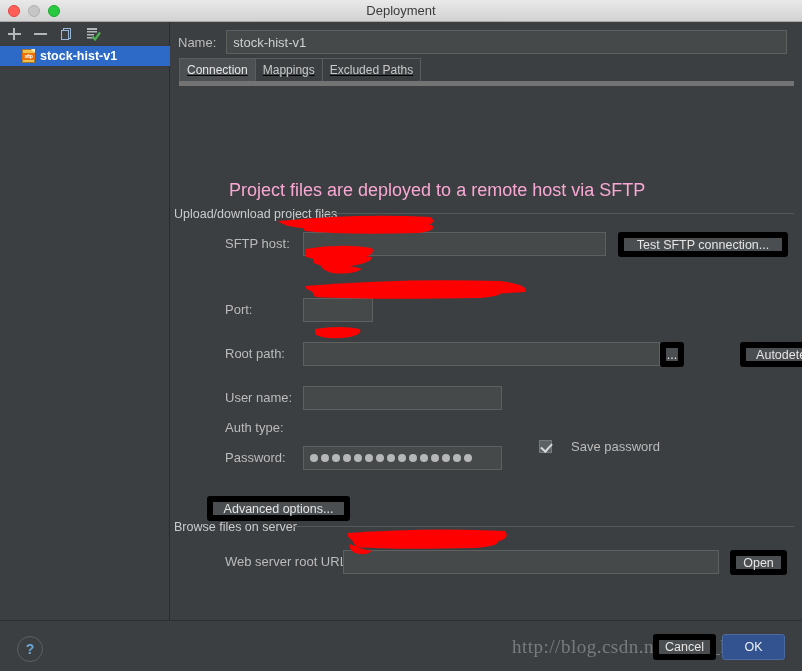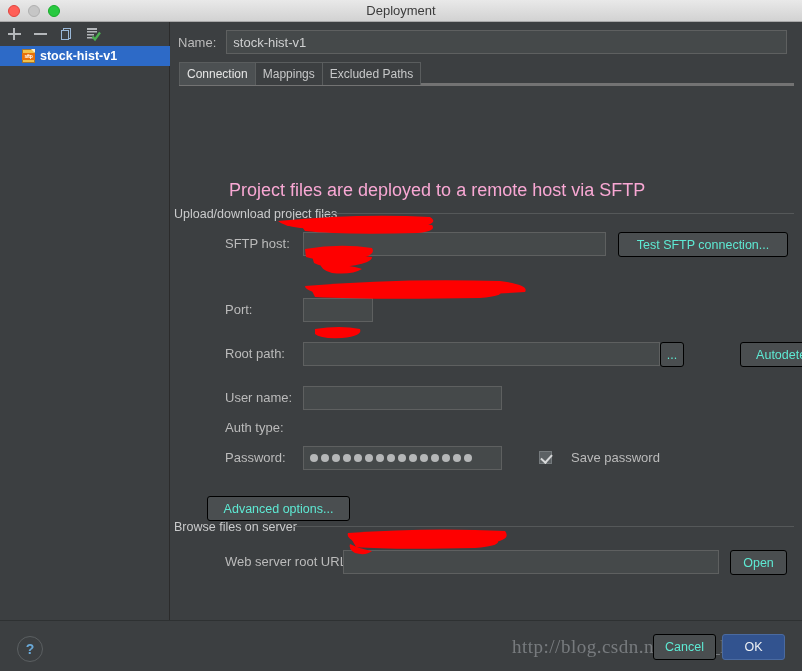--- a/index.html
+++ b/index.html
@@ -92,22 +92,23 @@
   .lbl { font-size: 13px; color: #bbbbbb; }
   .txtfield {
     background: #45494a; border: 1px solid #5e6060; color: #cfd0d1;
     font-size: 13px; padding: 2px 6px; height: 24px; line-height: 20px;
   }
   #name-input { width: 561px; margin-left: 10px; }
 
   
   .tabs {
     position: absolute; left: 8px; top: 40px; width: 615px; height: 24px;
-    display: flex; align-items: flex-start;
-    border-bottom: 3px solid #737373;
+    display: flex; align-items: flex-end;
+    border-bottom: 5px solid #737373;
+    text-decoration: underline;
   }
   .tab {
     font-size: 12px; color: #c8c9ca; padding: 4px 7px 4px 7px;
     border: 1px solid #5a5d5e; border-bottom: none; height: 23px;
     line-height: 15px; background: #3c3f41; margin-right: -1px;
   }
   .tab.active { background: #4c5052; color: #e6e6e6; }
 
   
   .content { position: absolute; left: 0; top: 66px; width: 631px; height: 532px; }
@@ -138,22 +139,22 @@
   }
 
   .hintline { font-size: 18px; color: #f9a8d4; }
 
   .grouplabel { font-size: 12.5px; color: #cacbcc; }
   .grouprule {
     position: absolute; height: 1px; background: #555859;
   }
 
   .btn {
-    background: #4a4e50; border: 1px solid #000000; border-radius: 3px;
-    color: #5eead4; font-size: 12.5px; height: 25px; padding: 0 10px;
+    background: #4a4e50; border: 6px solid #000000; border-radius: 3px;
+    color: #e5e5e5; font-size: 12.5px; height: 25px; padding: 0 10px;
     display: inline-flex; align-items: center; justify-content: center;
     cursor: default;
   }
 
   .dots-pass { display: flex; align-items: center; gap: 3px; padding-left: 6px; }
   .pdot { width: 8px; height: 8px; border-radius: 50%; background: #b5b7b8; }
 
   
   .bottombar {
     position: absolute; left: 0; top: 620px; width: 802px; height: 51px;
@@ -276,21 +277,21 @@
             <span class="pdot"></span>
             <span class="pdot"></span>
             <span class="pdot"></span>
             <span class="pdot"></span>
             <span class="pdot"></span>
             <span class="pdot"></span>
             <span class="pdot"></span>
             <span class="pdot"></span>
           </div>
       </div>
-      <div class="chk-row" style="left:368px; top:362px;gap:19px;">
+      <div class="chk-row" style="left:368px; top:351px;gap:19px;">
         <span class="checkbox checked"></span>
         <span class="lbl">Save password</span>
       </div>
 
       <div class="btn" style="position:absolute; left:36px; top:408px; width:143px;">Advanced options...</div>
 
       <div class="grouplabel" style="position:absolute; left:3px; top:432px;">Browse files on server</div>
       <div class="grouprule" style="left:121px; top:438px; width:502px;"></div>
 
       <div style="position:absolute; left:54px; top:466px;" class="lbl">Web server root URL:</div>

